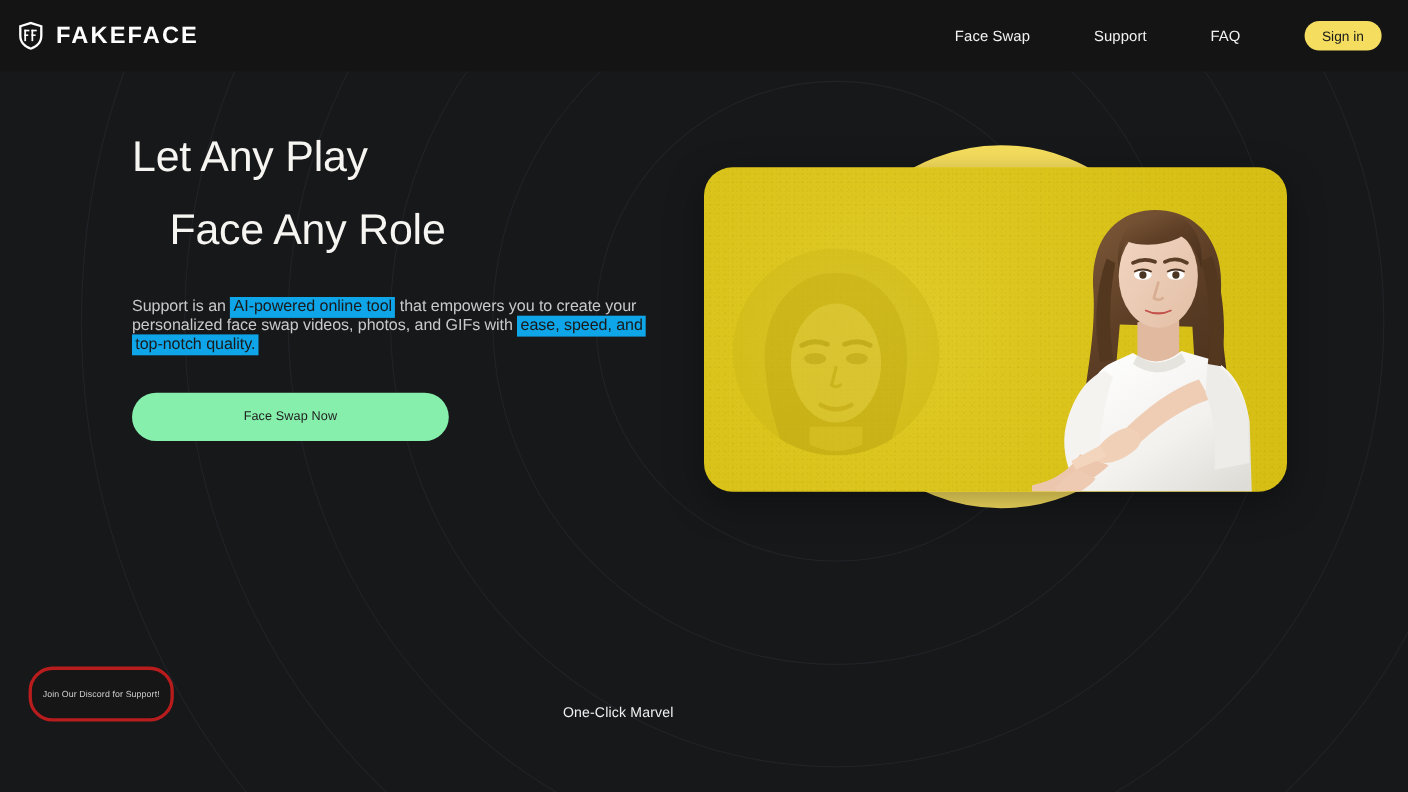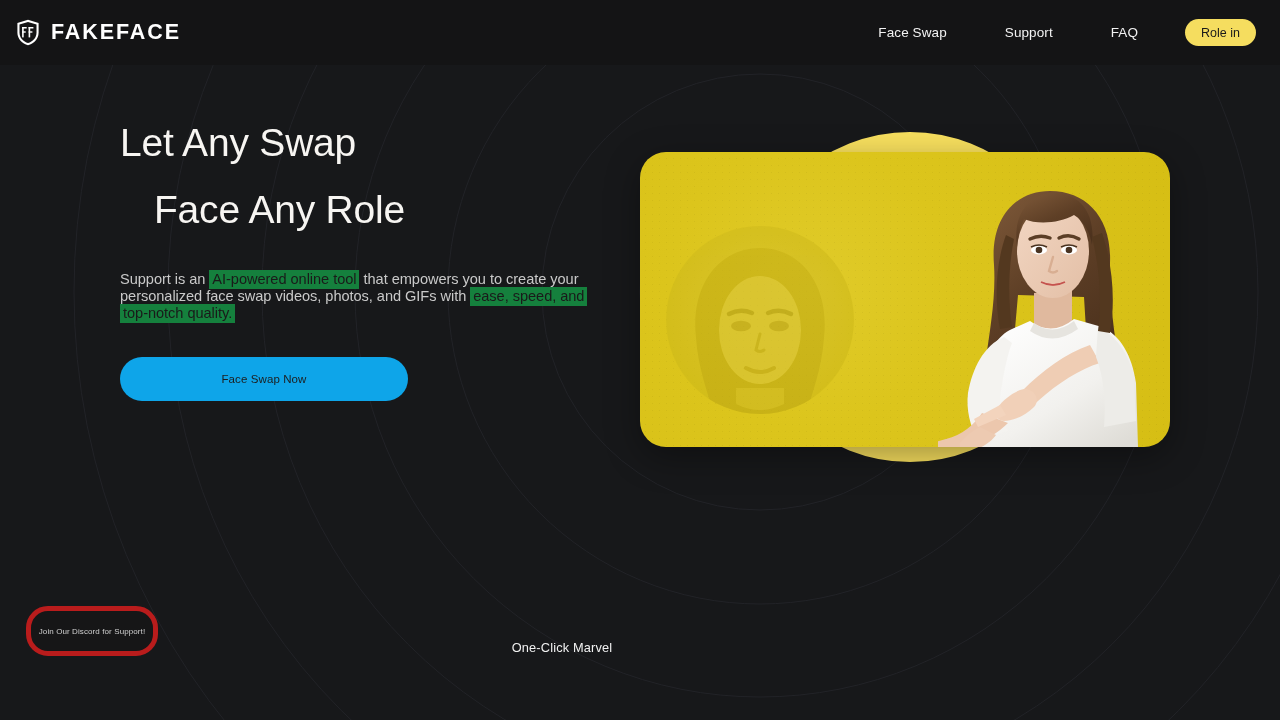--- a/index.html
+++ b/index.html
@@ -55,21 +55,21 @@
   }
   .nav-link {
     color:#f2f2f2;
     font-size:13.5px;
     letter-spacing:0.1px;
     text-decoration:none;
     padding:6px 0;
     margin-right:58px;
     white-space:nowrap;
   }
-  .nav-link:last-of-type { margin-right:1px; }
+  .nav-link:last-of-type { margin-right:12px; }
 
   .signin-btn {
     background:#F5DD5F;
     color:#1a1a1a;
     font-size:12.5px;
     font-weight:500;
     border:none;
     border-radius:999px;
     padding:6px 16px;
     margin-left:46px;
@@ -98,48 +98,48 @@
 
   .hero-para {
     margin-top:40px;
     width:470px;
     font-size:14.6px;
     line-height:1.16;
     color:#C9C9C9;
     letter-spacing:-0.05px;
   }
   .hl {
-    background:#15803d;
+    background:#0ea5e9;
     color:#1a1a1a;
     padding:1px 3px 2px 3px;
     box-decoration-break:clone;
     -webkit-box-decoration-break:clone;
   }
 
   .cta-btn {
     display:block;
     margin-top:36px;
     width:288px; height:44px;
-    background:#0ea5e9;
+    background:#86efac;
     color:#1d1d1d;
     font-size:11.5px;
     font-weight:500;
     border:none;
     border-radius:999px;
     cursor:pointer;
     font-family:"Liberation Sans", sans-serif;
     letter-spacing:0.1px;
   }
 
   
   .discord-box {
     position:absolute;
     left:26px; top:606px;
     width:132px; height:50px;
-    border:5px solid #b91c1c;
+    border:3px solid #b91c1c;
     border-radius:22px;
     background:#161617;
     display:flex; align-items:center; justify-content:center;
     cursor:pointer;
     z-index:30;
   }
   .discord-box span {
     color:#cfcfcf;
     font-size:8px;
     letter-spacing:0.1px;
@@ -249,27 +249,27 @@
           </g>
         </svg>
       </span>
       <span class="brand-name">FAKEFACE</span>
     </div>
 
     <nav class="nav">
       <a class="nav-link" href="#">Face Swap</a>
       <a class="nav-link" href="#">Support</a>
       <a class="nav-link" href="#">FAQ</a>
-      <button class="signin-btn">Role in</button>
+      <button class="signin-btn">Sign in</button>
     </nav>
   </div>
 
   <div class="hero-left">
 
-    <div class="headline-1">Let Any Swap</div>
+    <div class="headline-1">Let Any Play</div>
     <div class="headline-2">Face Any Role</div>
 
     <p class="hero-para">
       <span>Support is an </span><span class="hl">AI-powered online tool</span><span> that empowers you to create your personalized face swap videos, photos, and GIFs with </span><span class="hl">ease, speed, and top-notch quality.</span>
     </p>
 
     <button class="cta-btn">Face Swap Now</button>
   </div>
 
   <div class="hero-visual">

